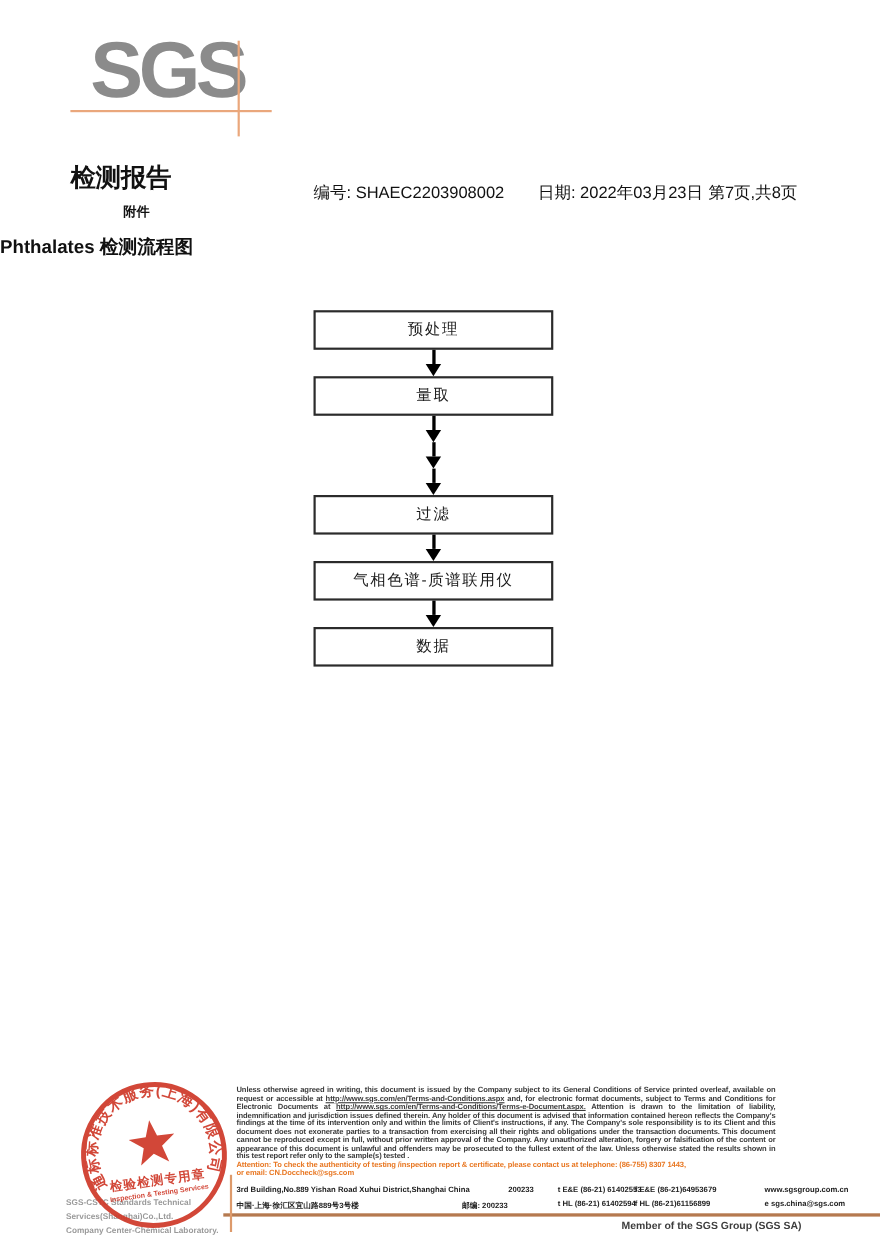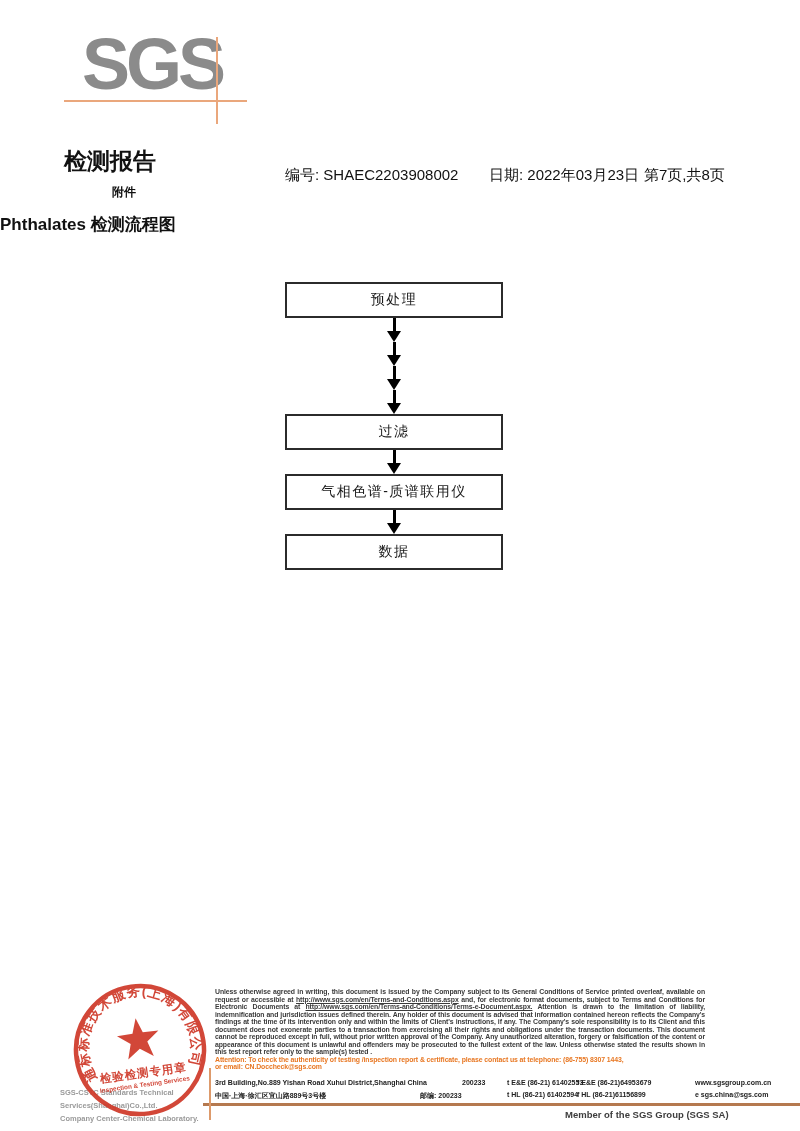--- a/index.html
+++ b/index.html
@@ -83,20 +83,21 @@
   <div class="hdr hdr-page">第7页,共8页</div>
   <div class="attachment">附件</div>
 
   <div class="chart-title">Phthalates 检测流程图</div>
   <div class="flow">
     <div class="flow-box">预处理</div>
     <div class="flow-arrow">
         <div class="stem"></div>
         <div class="head"></div>
       </div>
+    <div class="flow-box">量取</div>
     <div class="flow-arrow">
         <div class="stem"></div>
         <div class="head"></div>
       </div>
     <div class="flow-arrow">
         <div class="stem"></div>
         <div class="head"></div>
       </div>
     <div class="flow-arrow">
         <div class="stem"></div>

